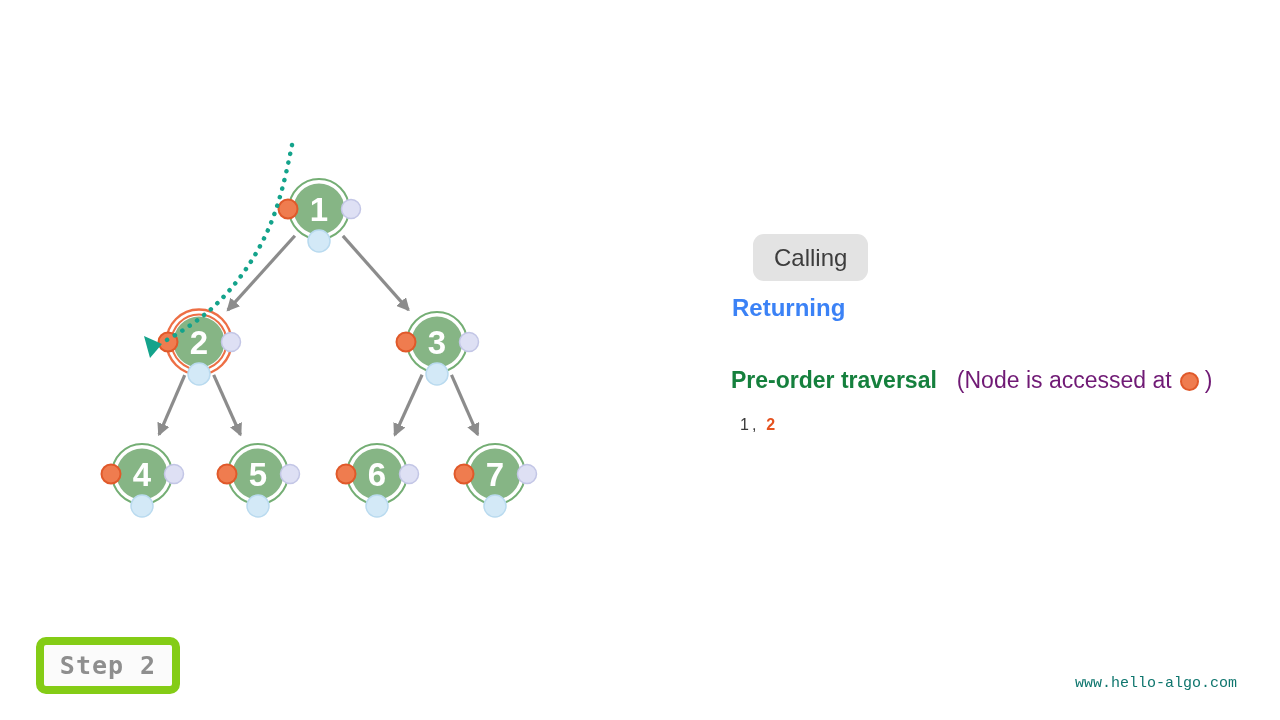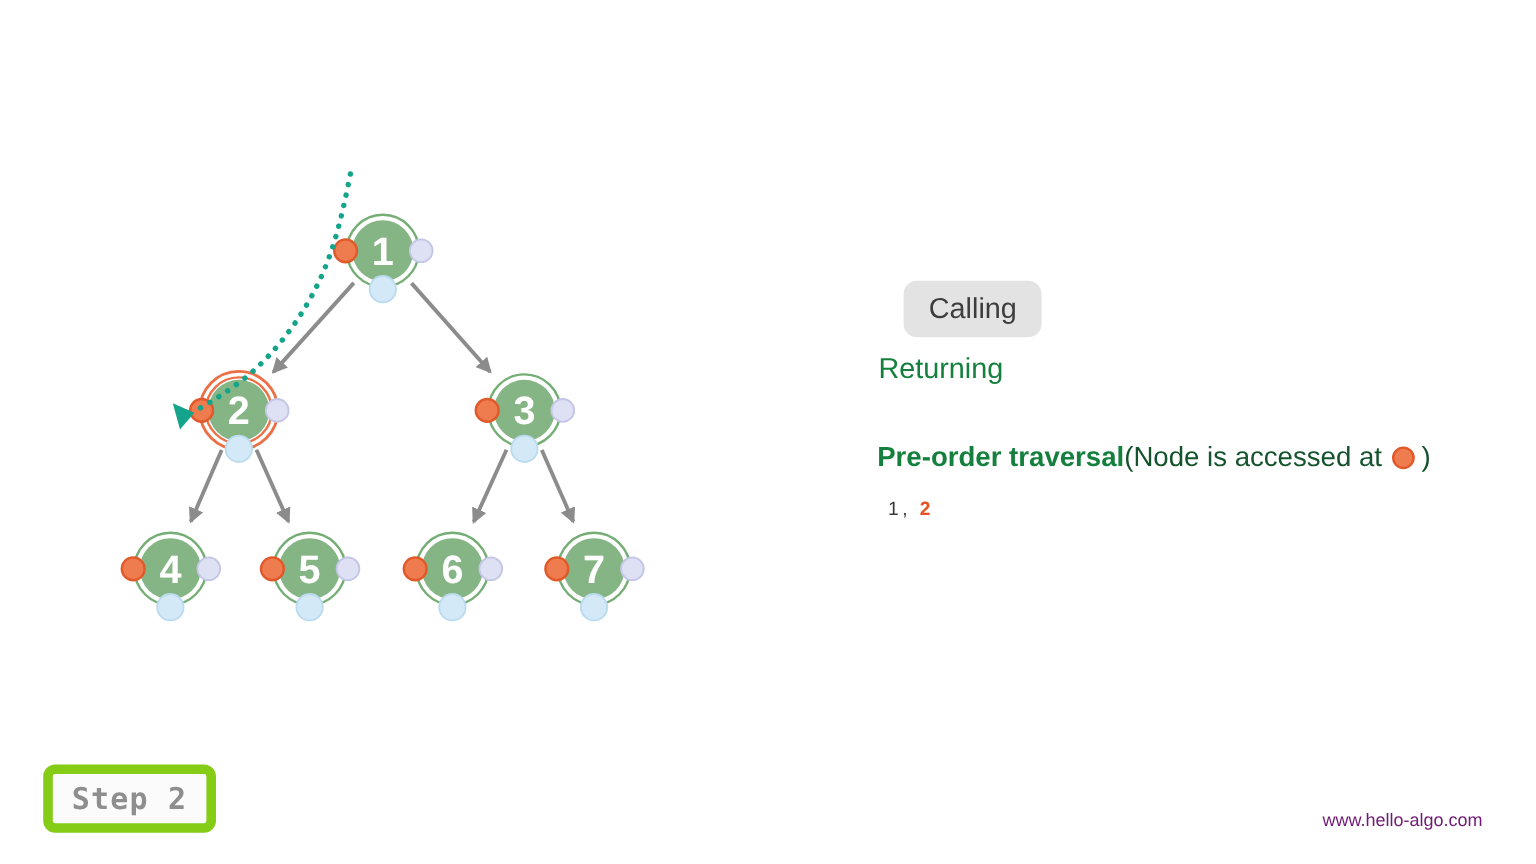--- a/index.html
+++ b/index.html
@@ -9,28 +9,28 @@
   }
   #tree-svg{position:absolute;left:0;top:0;}
   
   .calling-badge{
     position:absolute;left:714px;top:234px;
     background:#e3e3e3;border-radius:11px;
     padding:9px 21px;font-size:24px;color:#3d3d3d;line-height:29px;margin-left:39px;
   }
   .returning-label{
     position:absolute;left:732px;top:294px;
-    font-size:24px;color:#15803d;line-height:28px;
+    font-size:24px;color:#3b82f6;line-height:28px;font-weight:bold;
   }
   .traversal-line{
     position:absolute;left:731px;top:366px;
     font-size:23px;line-height:28px;white-space:nowrap;
   }
   .traversal-title{font-weight:bold;color:#15803d;}
-  .traversal-note{color:#14532d;}
+  .traversal-note{color:#701a75;margin-left:20px;}
   .note-dot{
     display:inline-block;width:19px;height:19px;border-radius:50%;
     background:#ef7c4f;border:2px solid #e0592a;box-sizing:border-box;
     vertical-align:-3px;margin:0 6px 0 8px;
   }
   .sequence{
     position:absolute;left:740px;top:411px;
     font-size:16px;color:#3a3a3a;line-height:28px;
   }
   .seq-item{color:#3a3a3a;}
@@ -40,22 +40,22 @@
   .step-box{
     position:absolute;left:36px;top:637px;width:144px;height:57px;
     border:8px solid #84cc16;border-radius:10px;background:#fbfbfb;
     box-sizing:border-box;display:flex;align-items:center;justify-content:center;
   }
   .step-label{
     font-family:"DejaVu Sans Mono",monospace;font-weight:bold;
     font-size:25px;color:#8e8e8e;letter-spacing:1px;
   }
   .watermark{
-    position:absolute;left:1102px;top:675px;
-    font-family:Liberation Sans, sans-serif;font-size:15px;color:#701a75;
+    position:absolute;left:1075px;top:675px;
+    font-family:Liberation Mono, monospace;font-size:15px;color:#0f766e;
   }
 </style>
 </head>
 <body>
 
 <div id="stage">
 
   <svg id="tree-svg" width="640" height="600" viewBox="0 0 640 600">
       <defs>
         <marker id="arrowhead" viewBox="0 0 10 10" refX="8.5" refY="5" markerWidth="13" markerHeight="13" orient="auto" markerUnits="userSpaceOnUse">

